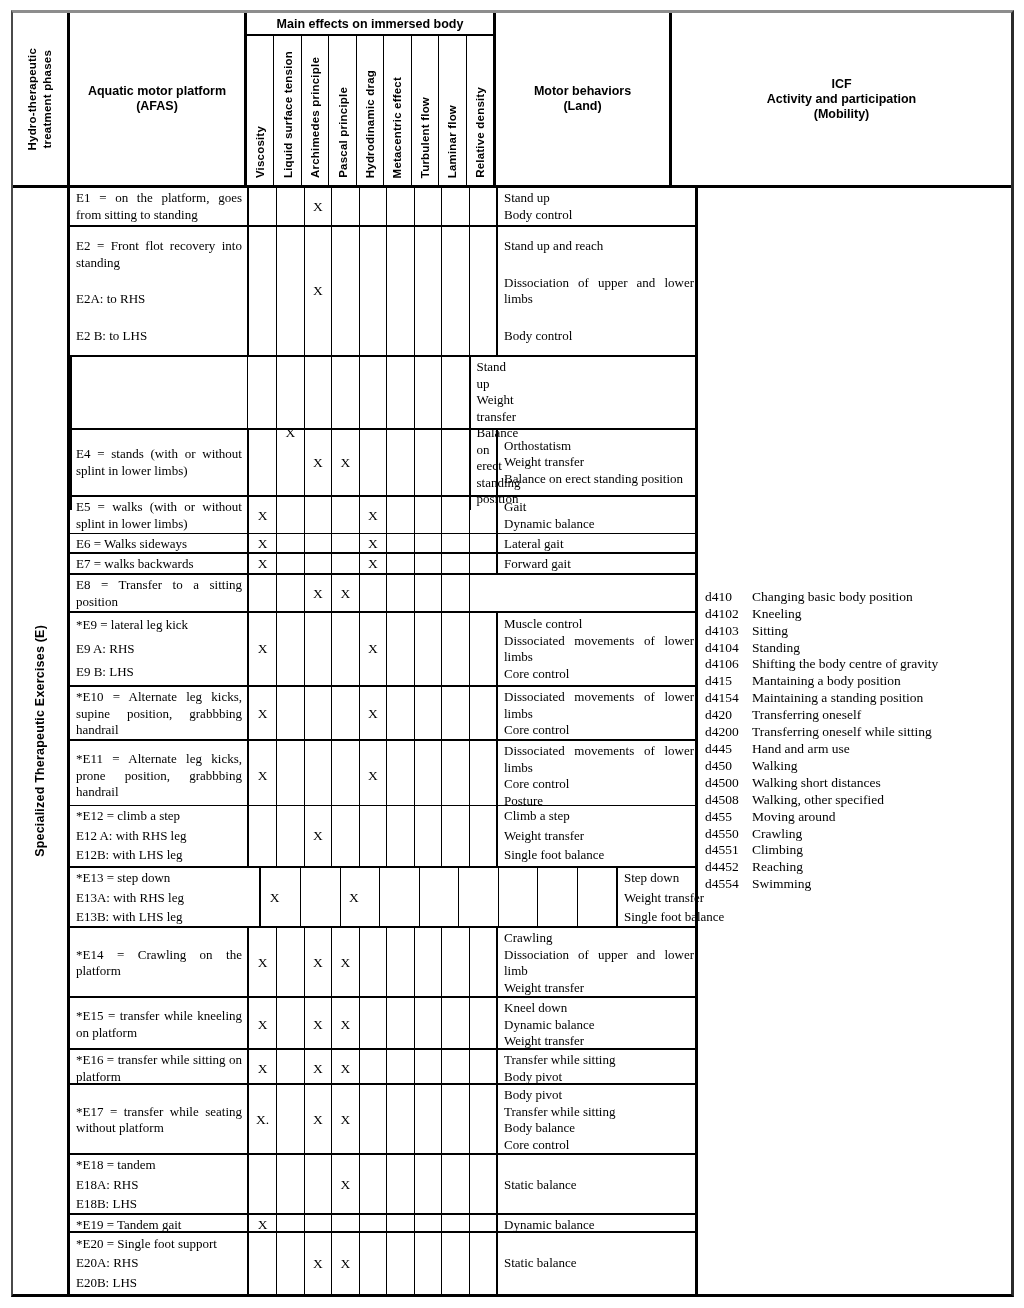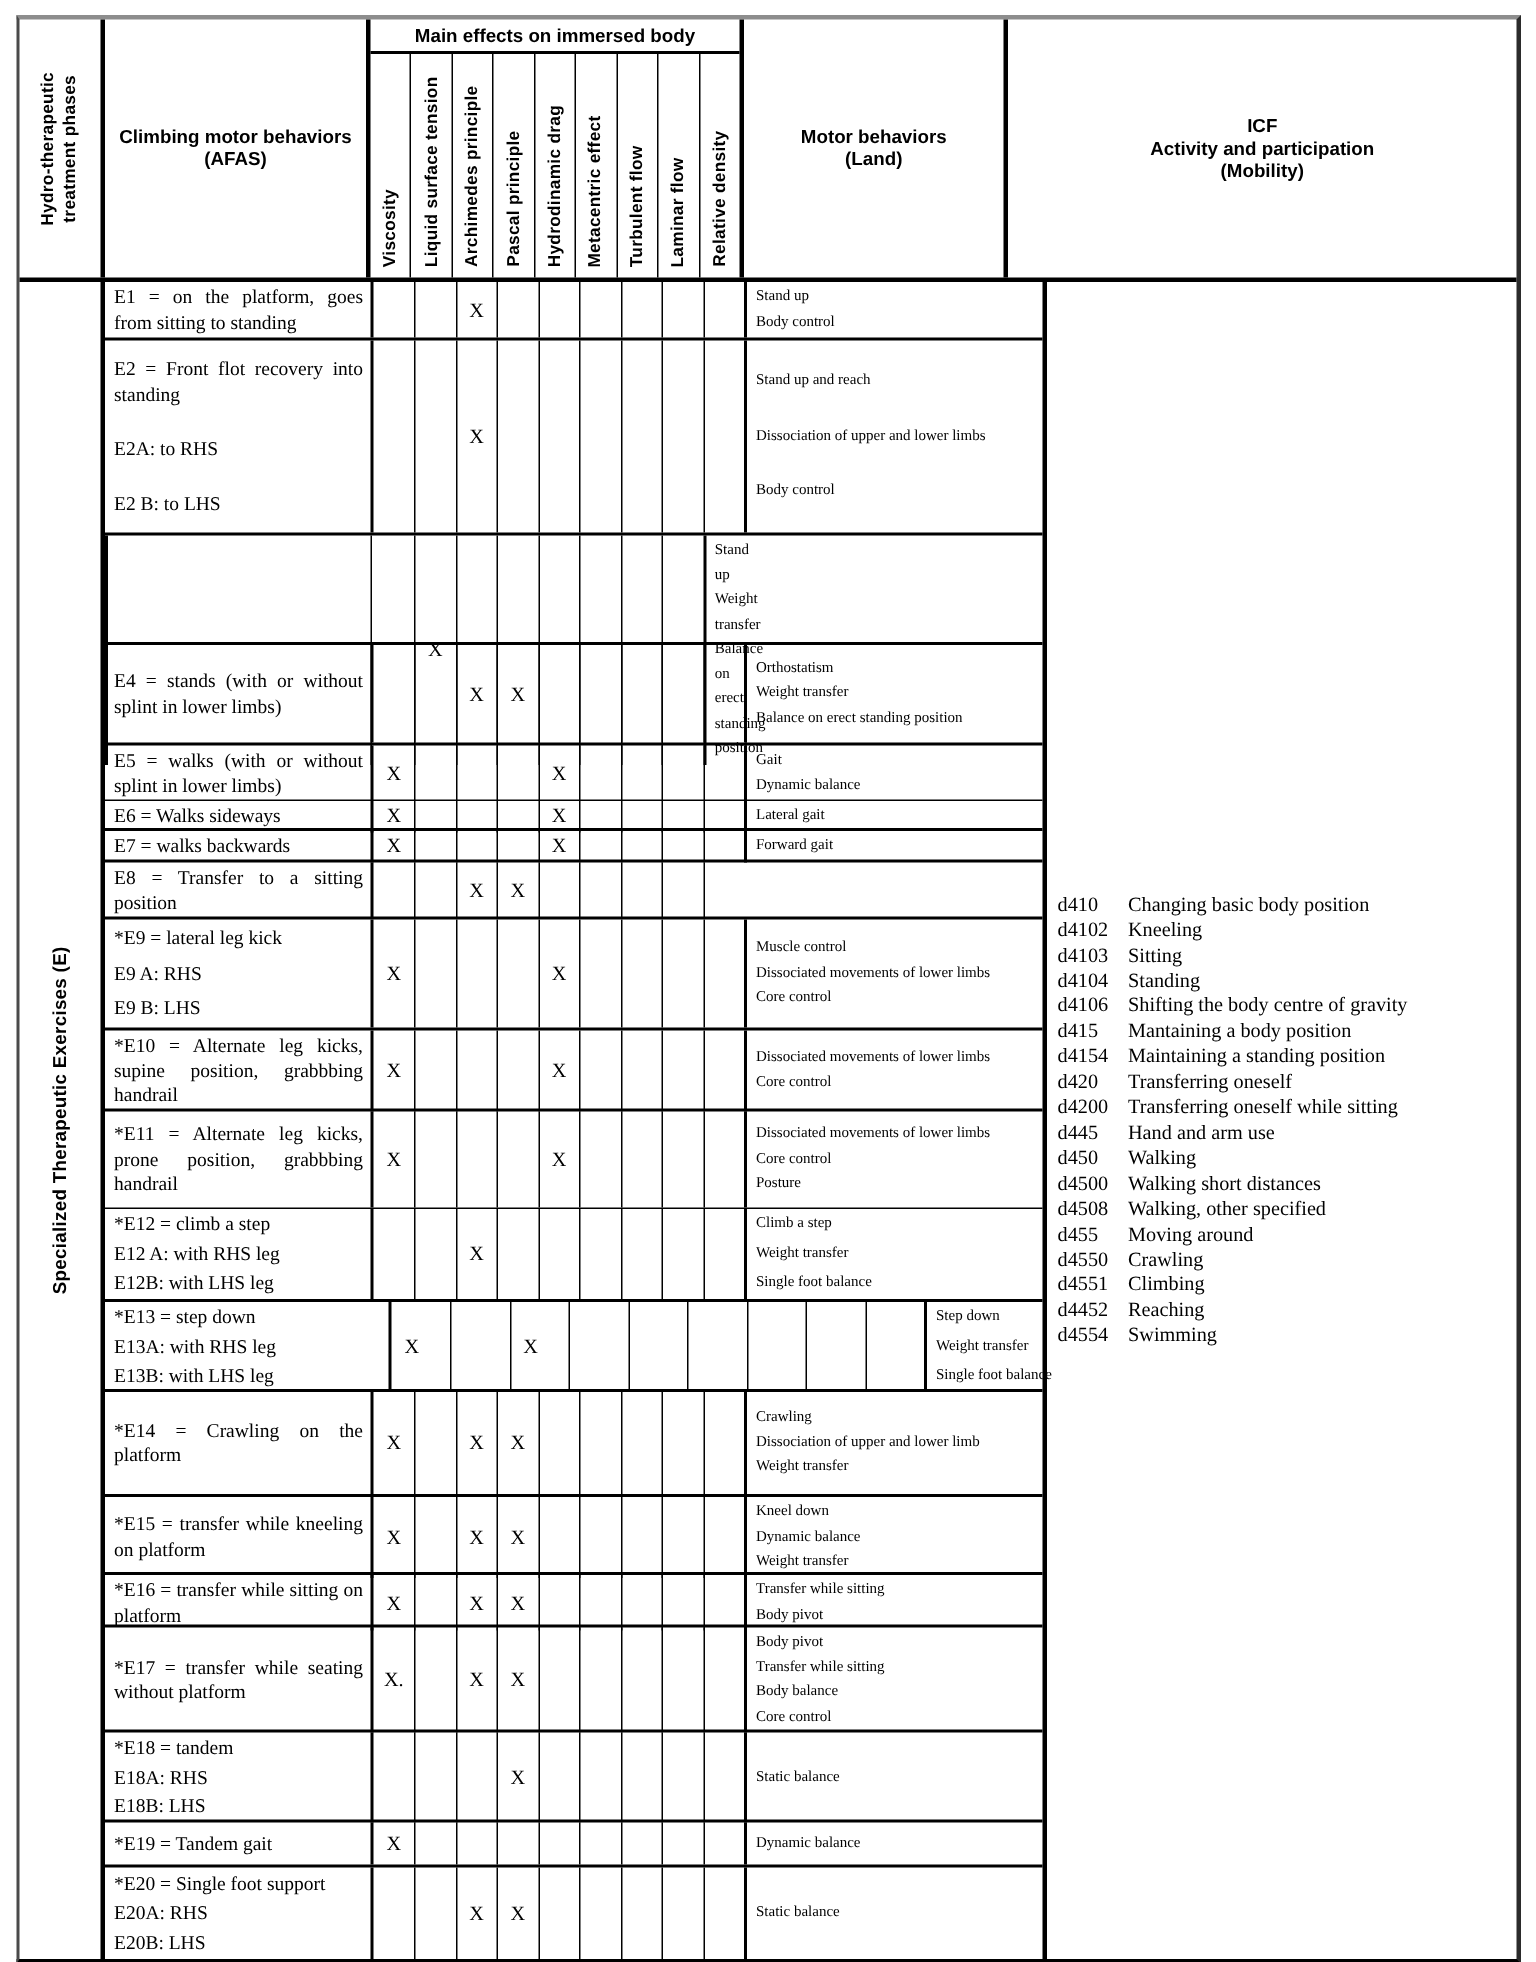--- a/index.html
+++ b/index.html
@@ -42,37 +42,37 @@
   .phases-body .vtext { font-size:12.5px; }
   .rows { width:628px; border-left:3px solid #000; }
   .row { display:grid; grid-template-columns:177px 29px 27.5px 27.5px 27.5px 27.5px 27.5px 27.5px 27.5px 27.5px 202px; }
   .row.thick { border-top:2.5px solid #000; }
   .row.thin  { border-top:1px solid #000; }
   .afas { padding:2px 5px 2px 6px; display:flex; flex-direction:column; justify-content:center; }
   .afas .line { font-size:13px; line-height:16.5px; text-align:justify; }
   .mark { display:flex; align-items:center; justify-content:center; font-size:13.5px; border-left:2.5px solid #000; }
   .mark ~ .mark { border-left:1.5px solid #000; }
   .motor { border-left:2.5px solid #000; padding:2px 4px 2px 6px; display:flex; flex-direction:column; justify-content:center; }
-  .motor .line { font-size:10px; line-height:16.5px; text-align:justify; }
+  .motor .line { font-size:13px; line-height:16.5px; text-align:justify; }
   .icf-body { flex:1; border-left:3px solid #000; display:flex; flex-direction:column; justify-content:center; padding:6px 4px 6px 7px; }
   .icf-line { font-size:13.5px; line-height:16.9px; display:flex; }
   .icf-code { flex:0 0 47px; }
 </style>
 </head>
 <body>
 
 <div class="page">
   <div class="tbl">
 
     <div class="hdr">
       <div class="hdr-cell phases-hdr">
         <span class="vtext">Hydro-therapeutic
 treatment phases</span>
       </div>
-      <div class="hdr-cell afas-hdr">Climbing motor behaviors
+      <div class="hdr-cell afas-hdr">Aquatic motor platform
 (AFAS)</div>
       <div class="effects-group">
         <div class="effects-title">Main effects on immersed body</div>
         <div class="effects-cols" id="effects-cols">
             <div class="effect-col">
               <span class="vtext">Viscosity</span>
             </div>
             <div class="effect-col">
               <span class="vtext">Liquid surface tension</span>
             </div>
@@ -439,21 +439,21 @@
             <div class="mark">X</div>
             <div class="mark"></div>
             <div class="mark"></div>
             <div class="mark"></div>
             <div class="mark"></div>
             <div class="mark"></div>
             <div class="motor">
               <div class="line">Static balance</div>
             </div>
           </div>
-          <div class="row thick" style="height: 30px;">
+          <div class="row thick" style="height: 18px;">
             <div class="afas">
               <div class="line">*E19 = Tandem gait</div>
             </div>
             <div class="mark">X</div>
             <div class="mark"></div>
             <div class="mark"></div>
             <div class="mark"></div>
             <div class="mark"></div>
             <div class="mark"></div>
             <div class="mark"></div>

